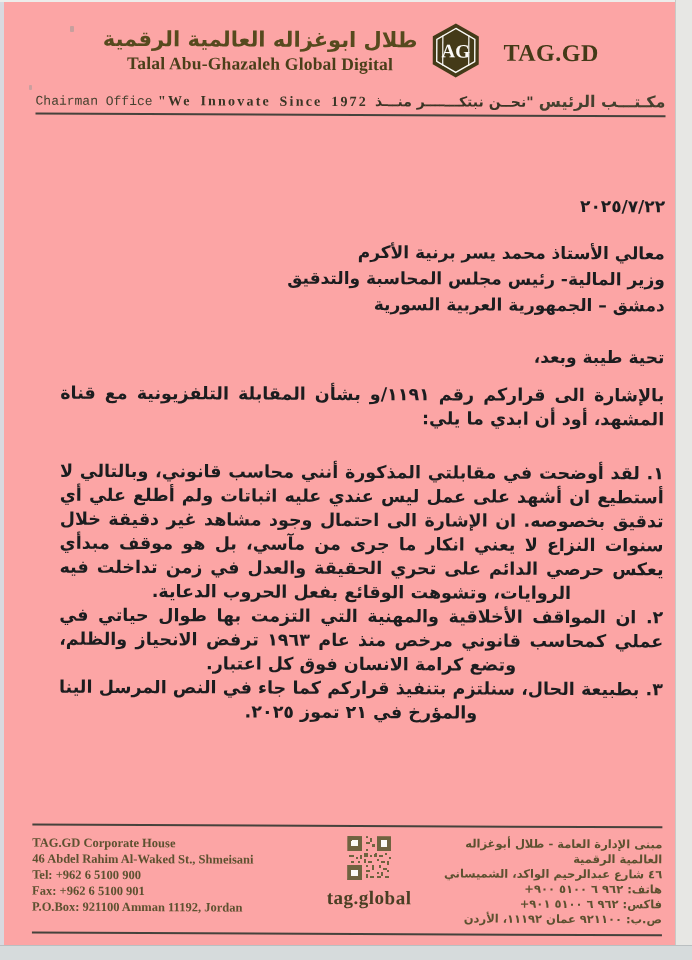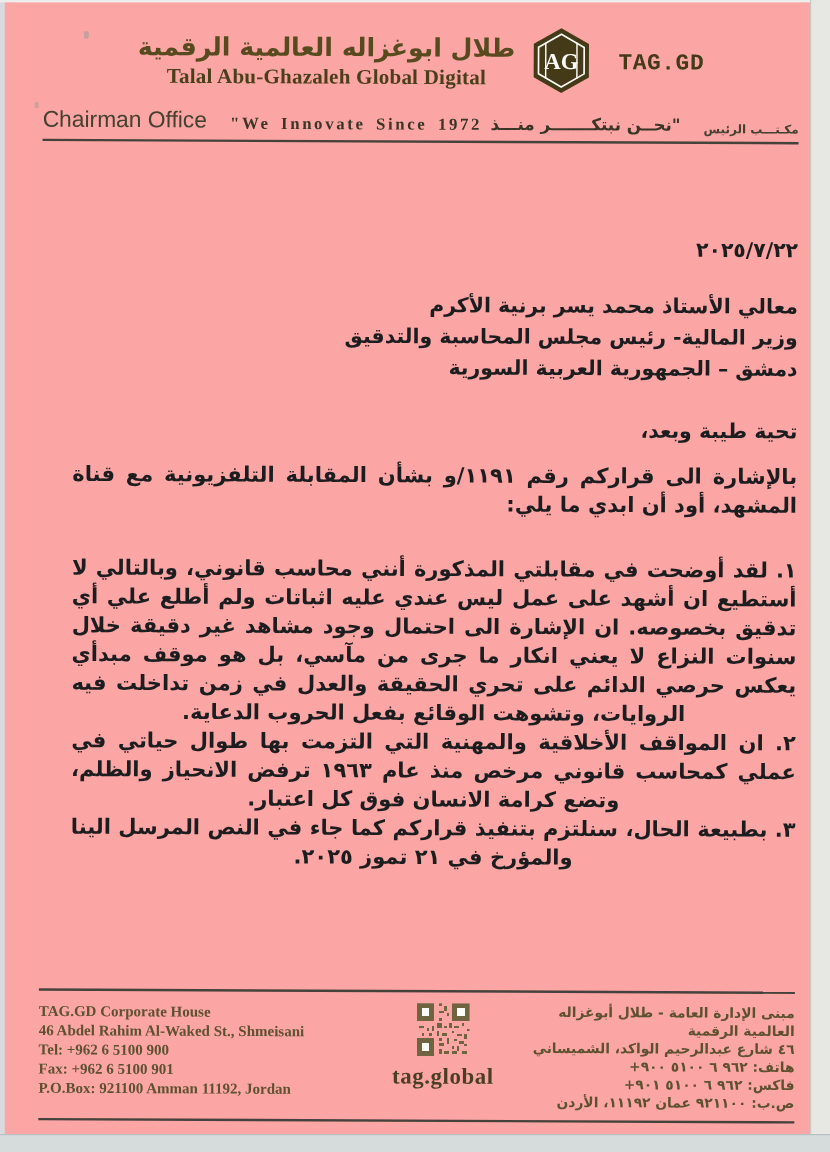--- a/index.html
+++ b/index.html
@@ -8,29 +8,29 @@
   .tilt{position:absolute;left:36px;right:26px;top:0;bottom:0;transform:rotate(.25deg);transform-origin:320px 0;}
 
   
   .brand-row{margin-top:22px;display:flex;justify-content:center;align-items:center;gap:13px;}
   .brand-text{text-align:center;}
   .brand-ar{font-family:"DejaVu Sans",sans-serif;font-weight:bold;font-size:21px;color:#564a1e;
             letter-spacing:1px;direction:rtl;line-height:1.1;}
   .brand-en{font-family:"Liberation Serif","DejaVu Serif",serif;font-weight:bold;font-size:17.5px;
             color:#4a3f1a;margin-top:2px;letter-spacing:.2px;}
   .logo-wrap{display:flex;align-items:center;gap:23px;}
-  .wordmark{font-family:Liberation Mono, monospace;font-weight:bold;font-size:19px;
+  .wordmark{font-family:Liberation Serif, serif;font-weight:bold;font-size:24px;
             color:#443a18;letter-spacing:.5px;}
   .office-row{margin-top:9px;display:flex;justify-content:space-between;align-items:flex-end;}
-  .office-en{font-family:Liberation Sans, sans-serif;font-size:19px;color:#45412f;}
+  .office-en{font-family:Liberation Mono, monospace;font-size:13px;color:#45412f;}
   .slogan{display:flex;align-items:baseline;gap:7px;}
   .slogan-en{font-family:"Liberation Serif","DejaVu Serif",serif;font-weight:bold;font-size:14px;
              color:#3a3525;letter-spacing:2.2px;word-spacing:3px;}
   .slogan-ar{direction:rtl;font-weight:bold;font-size:14px;color:#3a3525;}
-  .office-ar{direction:rtl;font-weight:bold;font-size:10px;color:#45412f;}
+  .office-ar{direction:rtl;font-weight:bold;font-size:16px;color:#45412f;}
   .rule{height:2px;background:#45423c;margin-top:4px;}
 
   
   .letter{direction:rtl;padding-left:26px;color:#1c1d1f;font-weight:bold;
           font-family:"DejaVu Sans",sans-serif;}
   .date-line{margin-top:79px;font-size:17px;text-align:right;}
   .recipient{margin-top:24px;font-size:17px;line-height:26px;text-align:right;}
   .salutation{margin-top:29px;font-size:17px;text-align:right;}
   .intro{margin-top:16px;font-size:17.5px;line-height:24px;text-align:justify;text-align-last:right;}
   .points{margin-top:30px;}

